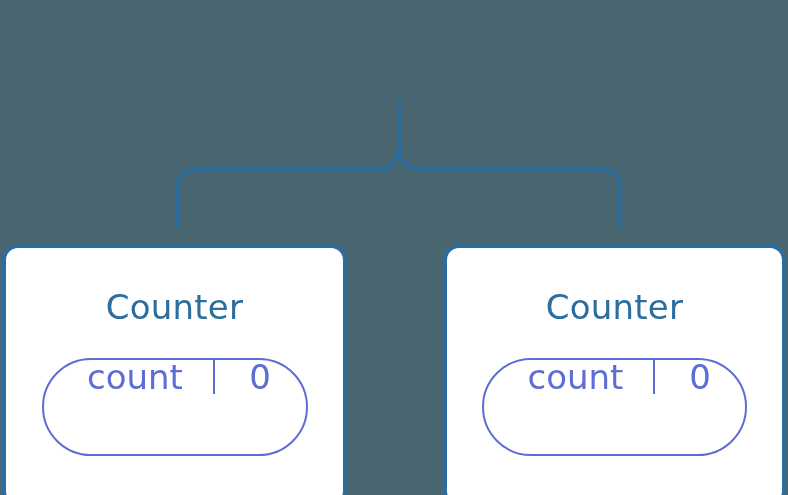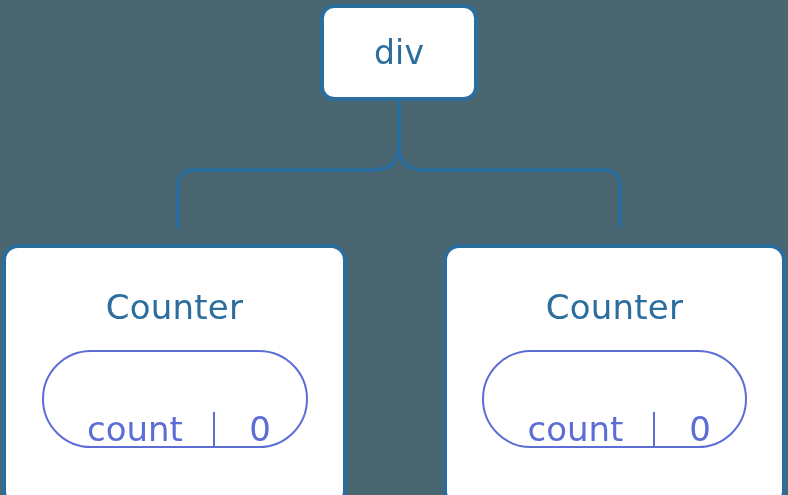--- a/index.html
+++ b/index.html
@@ -62,27 +62,27 @@
   }
   .node-counter .node-title {
     font-size: 34px;
     color: #2b6e9e;
     margin-top: 42px;
     line-height: 1;
     letter-spacing: 0.2px;
   }
   .state-pill {
     position: relative;
-    margin-top: 26px;
+    margin-top: 34px;
     height: 98px;
     border: 2px solid #5d6dd6;
     border-radius: 49px;
     box-sizing: border-box;
     display: flex;
-    align-items: flex-end;
+    align-items: flex-start;
     background: transparent;
   }
   .state-pill-left  { width: 266px; }
   .state-pill-right { width: 265px; }
   .state-key, .state-val {
     display: flex;
     align-items: center;
     justify-content: center;
     color: #5d6dd6;
     font-size: 34px;
@@ -110,23 +110,20 @@
              L196,170
              C182,170 178,176 178,190
              L178,228" fill="none" stroke="#2b6e9e" stroke-width="4" stroke-linecap="butt"></path>
     <path d="M399,145
              C399,163 408,170 426,170
              L602,170
              C616,170 620,176 620,190
              L620,228" fill="none" stroke="#2b6e9e" stroke-width="4" stroke-linecap="butt"></path>
   </svg>
 
-  <div class="node node-div">
-    <span class="node-title">div</span>
-  </div>
 
   <div class="node node-counter node-counter-left">
     <span class="node-title">Counter</span>
     <div class="state-pill state-pill-left">
       <span class="state-key">count</span>
       <span class="state-val">0</span>
     </div>
   </div>
 
   <div class="node node-counter node-counter-right">

